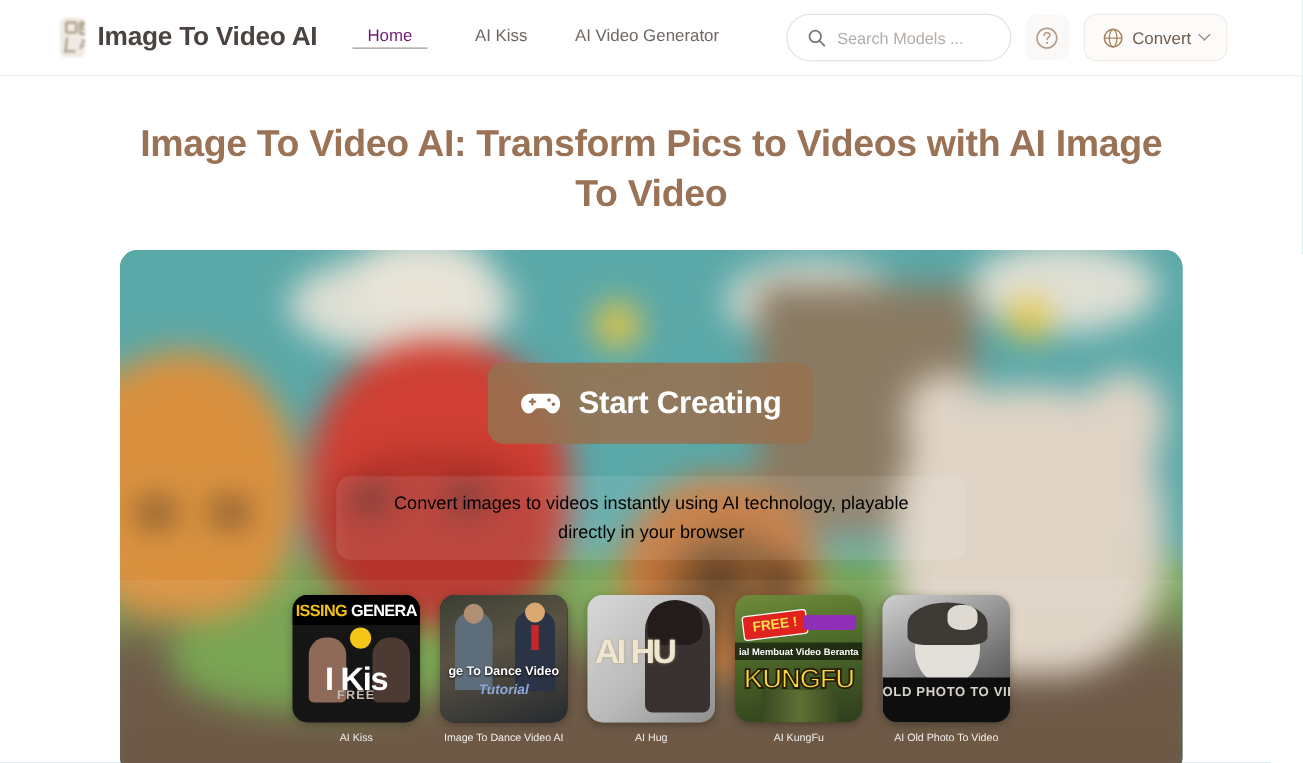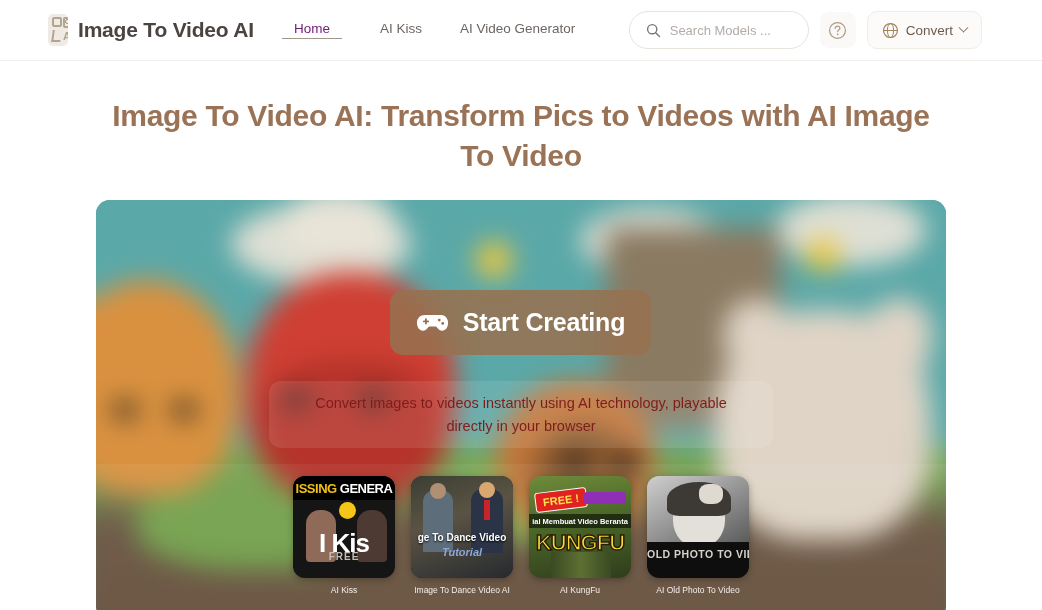--- a/index.html
+++ b/index.html
@@ -310,21 +310,21 @@
   }
   .gamepad { width: 34px; height: 24px; flex: 0 0 auto; }
 
   .tagline {
     position: absolute;
     left: 173px; top: 181px;
     width: 504px;
     padding: 11px 32px;
     border-radius: 12px;
     background: rgba(255,255,255,0.10);
-    color: #7f1d1d;
+    color: #000000;
     font-size: 14.5px;
     line-height: 1.55;
     text-align: center;
   }
 
   
   .card-strip {
     position: absolute;
     left: 0; right: 0; bottom: 0;
     height: 156px;
@@ -641,20 +641,28 @@
           <div class="p1h"></div>
         <div class="p2"></div>
           <div class="p2h"></div>
           <div class="tie"></div>
         <div class="cap">ge To Dance Video</div>
         <div class="sub">Tutorial</div>
       </div>
       <div class="thumb-label">Image To Dance Video AI</div>
     </div>
 
+    <div class="model-card">
+      <div class="thumb t3">
+        <div class="char"></div>
+        <div class="hair"></div>
+        <div class="dots">AI HU</div>
+      </div>
+      <div class="thumb-label">AI Hug</div>
+    </div>
 
     <div class="model-card">
       <div class="thumb t4">
         <div class="legs"></div>
         <div class="free">FREE !</div>
         <div class="chip"></div>
         <div class="strip">ial Membuat Video Beranta</div>
         <div class="kf">KUNGFU</div>
       </div>
       <div class="thumb-label">AI KungFu</div>

